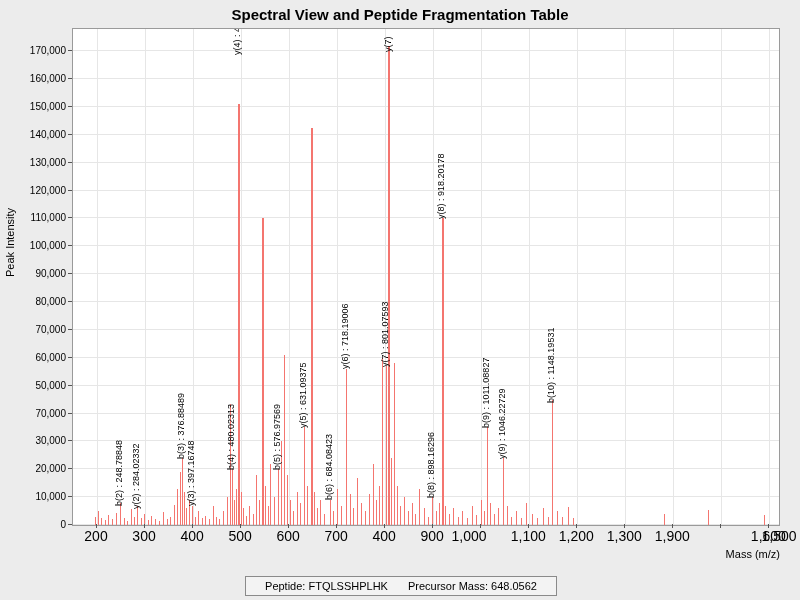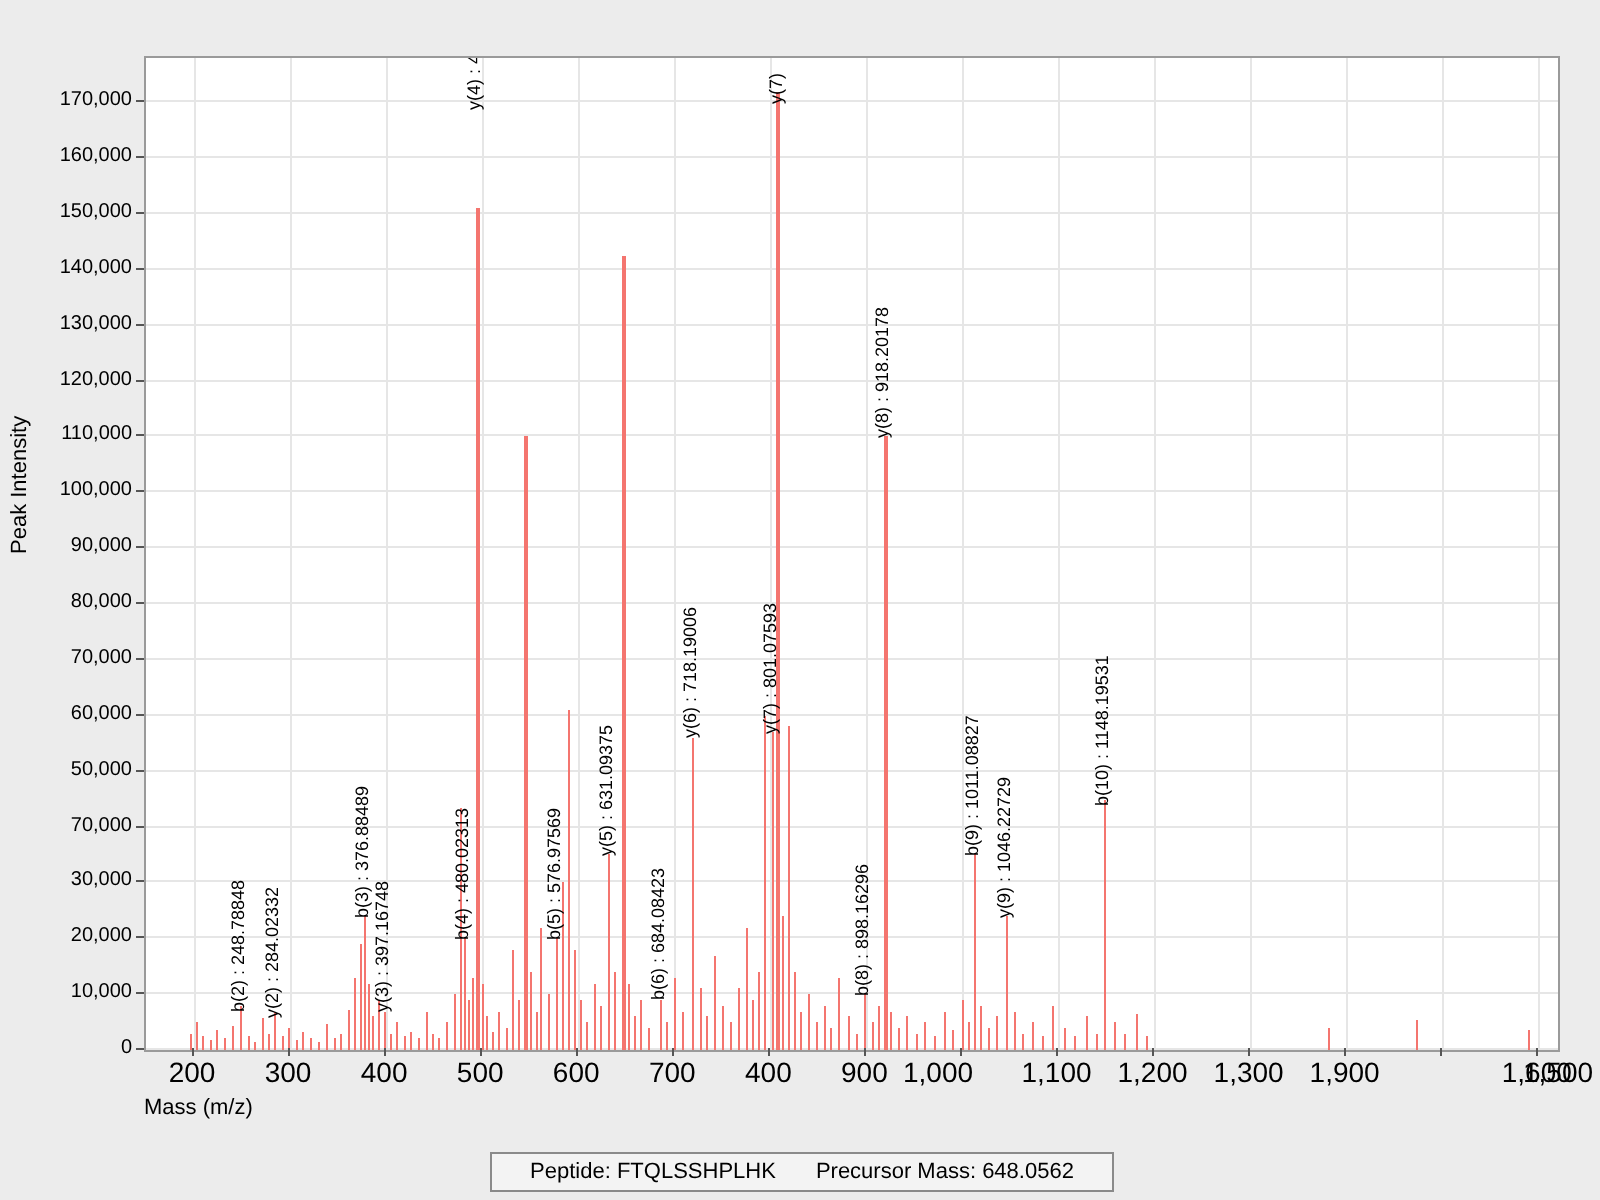--- a/index.html
+++ b/index.html
@@ -98,21 +98,21 @@
     right: 0px;
     width: 4px;
     height: 1px;
     background: #555;
   }
   #xlabel {
     position: absolute;
     left: 72px;
     top: 548px;
     width: 708px;
-    text-align: left;
+    text-align: right;
     font-size: 11px;
     color: #000;
   }
   #ylabel {
     position: absolute;
     left: 4px;
     top: 277px;
     font-size: 11px;
     color: #000;
     transform: rotate(-90deg);
@@ -145,20 +145,21 @@
     font-size: 11px;
     color: #000;
   }
   #footer span { white-space: nowrap; }
 </style>
 </head>
 <body>
 
 <div id="app">
 
+  <div id="title">Spectral View and Peptide Fragmentation Table</div>
 
   <div id="ylabel">Peak Intensity</div>
 
   <div id="y-ticks">
       <div class="tickmark-y" style="top: 496px;"></div>
       <div class="yt" style="top: 496px;">0</div>
       <div class="tickmark-y" style="top: 468.135px;"></div>
       <div class="yt" style="top: 468.135px;">10,000</div>
       <div class="tickmark-y" style="top: 440.27px;"></div>
       <div class="yt" style="top: 440.27px;">20,000</div>

